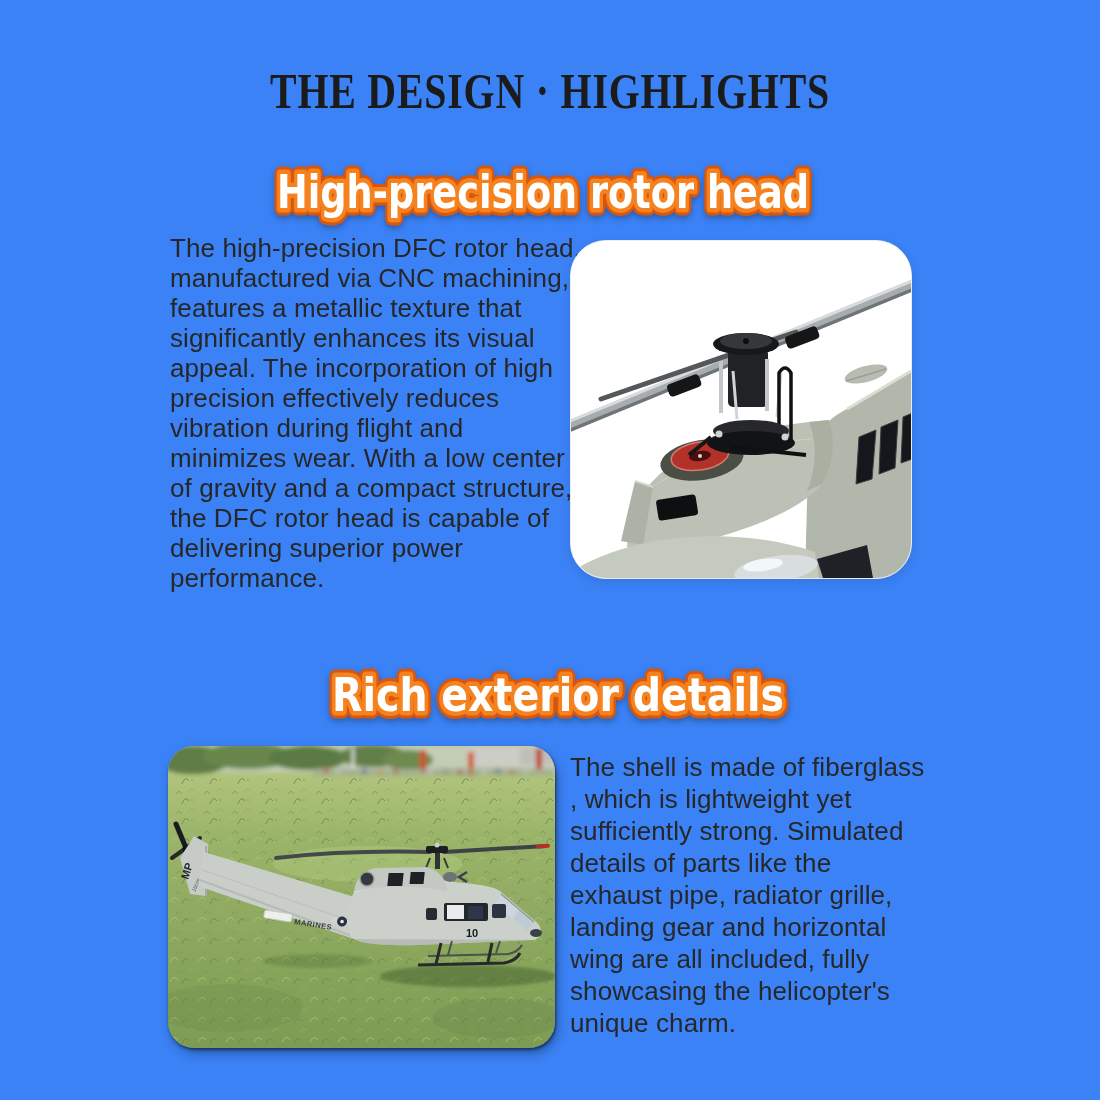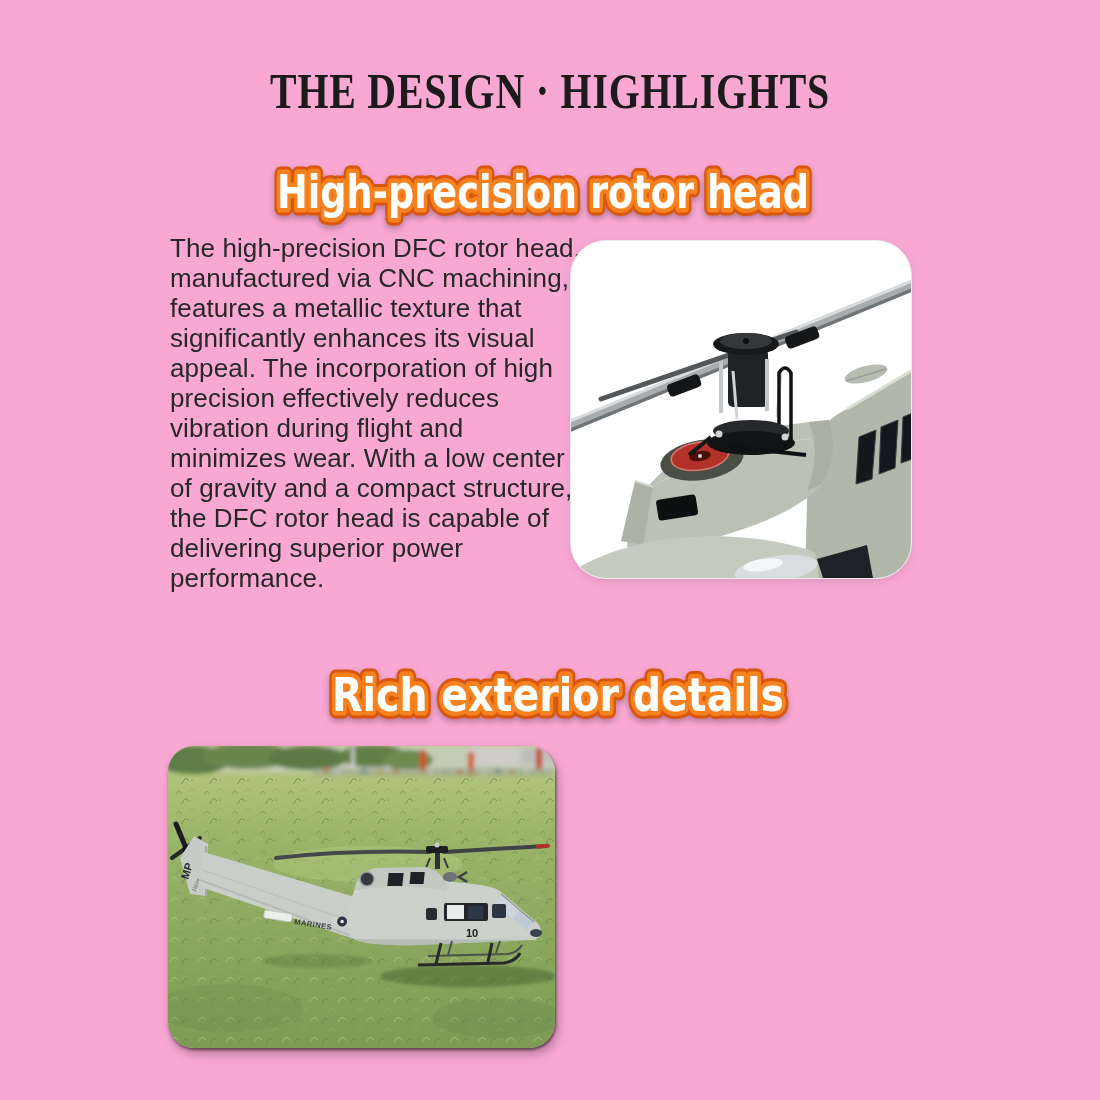--- a/index.html
+++ b/index.html
@@ -1,17 +1,17 @@
 <!DOCTYPE html>
 <html><head>
 <meta charset="utf-8">
 <style>
   html,body{margin:0;padding:0;background:#ffffff;}
   .canvas{
-    position:relative;width:1100px;height:1100px;background:#f9a8d4;
+    position:relative;width:1100px;height:1100px;background:#3b82f6;
     overflow:hidden;font-family:"Liberation Sans",sans-serif;
   }
   .abs{position:absolute;}
   .title-svg{left:0;top:62px;width:1100px;height:64px;}
   .title-text{
     font-family:"Liberation Serif",serif;font-weight:bold;
     font-size:50px;fill:#1b1b1b;letter-spacing:1px;
   }
   .bubble-svg{left:0;width:1100px;height:84px;filter:drop-shadow(0 3px 3px rgba(0,0,0,0.28));}
   .bubble-svg.h1{top:150px;}
@@ -271,14 +271,23 @@
         <g fill="none">
           <path d="M260,210 L340,208 Q350,206 354,199" stroke="#3f4347" stroke-width="2.2" opacity="0.85"></path>
           <path d="M284,195 L280,209 M332,195 L328,207" stroke="#3f4347" stroke-width="2" opacity="0.85"></path>
           <path d="M250,219 L336,217 Q348,215 352,207" stroke="#27292c" stroke-width="3"></path>
           <path d="M273,197 L268,218 M324,197 L320,216" stroke="#27292c" stroke-width="3"></path>
         </g>
       </g>
     </svg>
   </figure>
 
+  <div class="abs para para2">The shell is made of fiberglass
+, which is lightweight yet
+sufficiently strong. Simulated
+details of parts like the
+exhaust pipe, radiator grille,
+landing gear and horizontal
+wing are all included, fully
+showcasing the helicopter's
+unique charm.</div>
 
 </div>
 
 </body></html>

